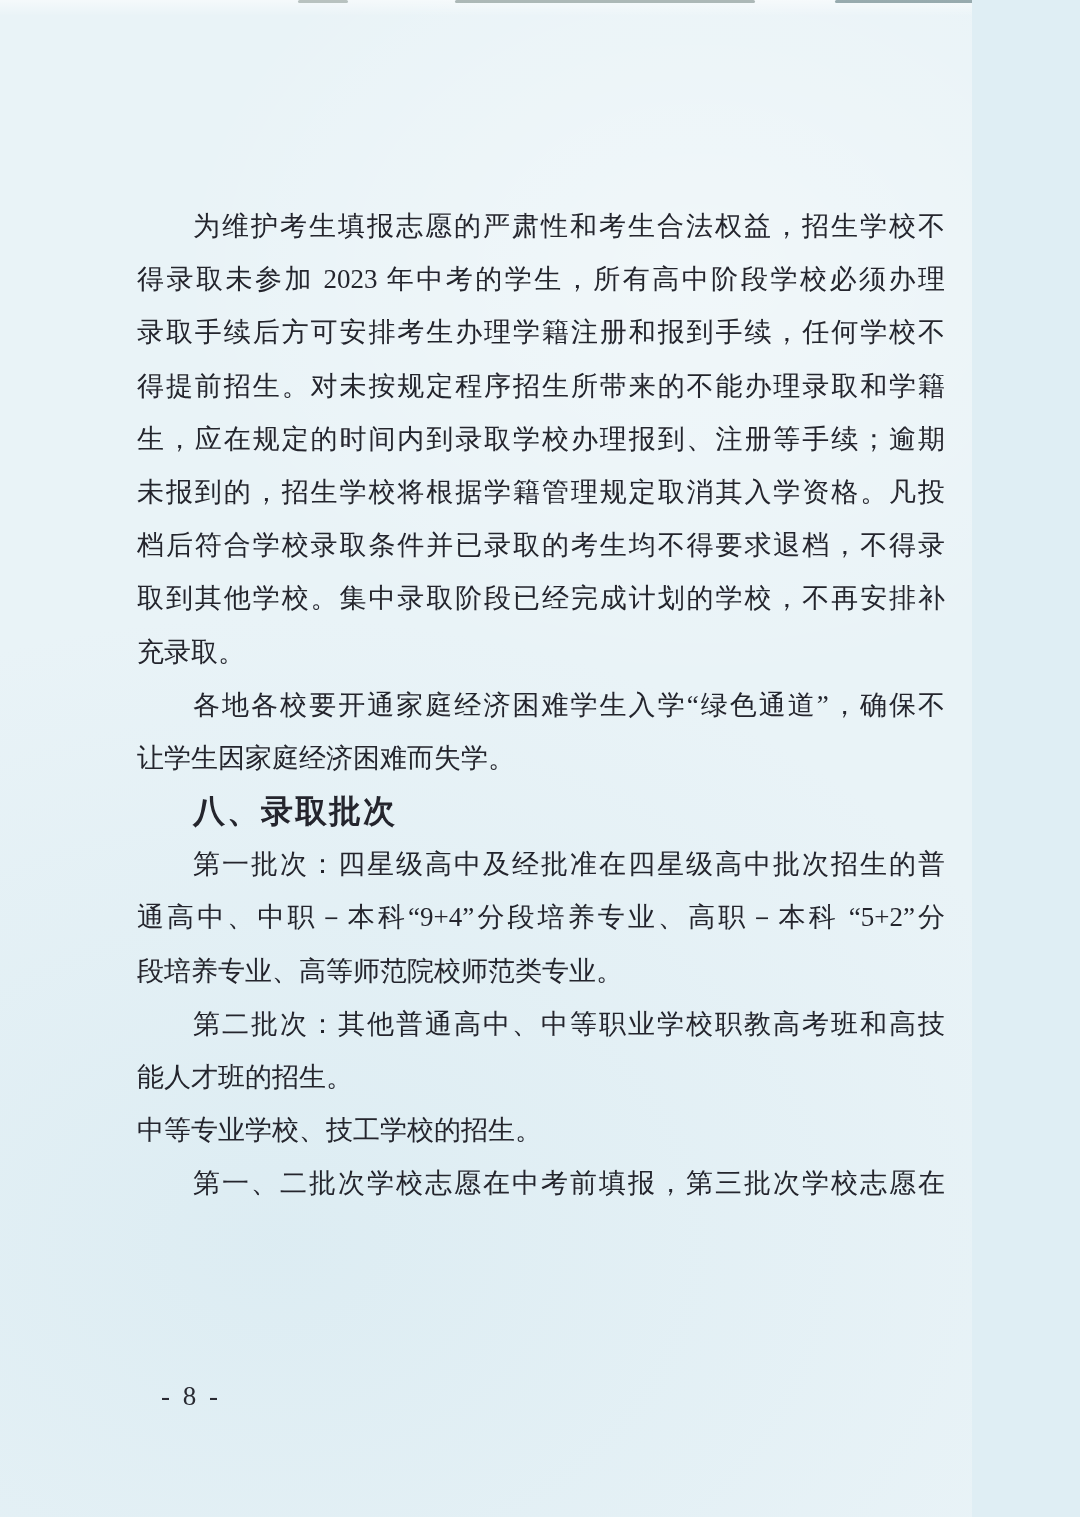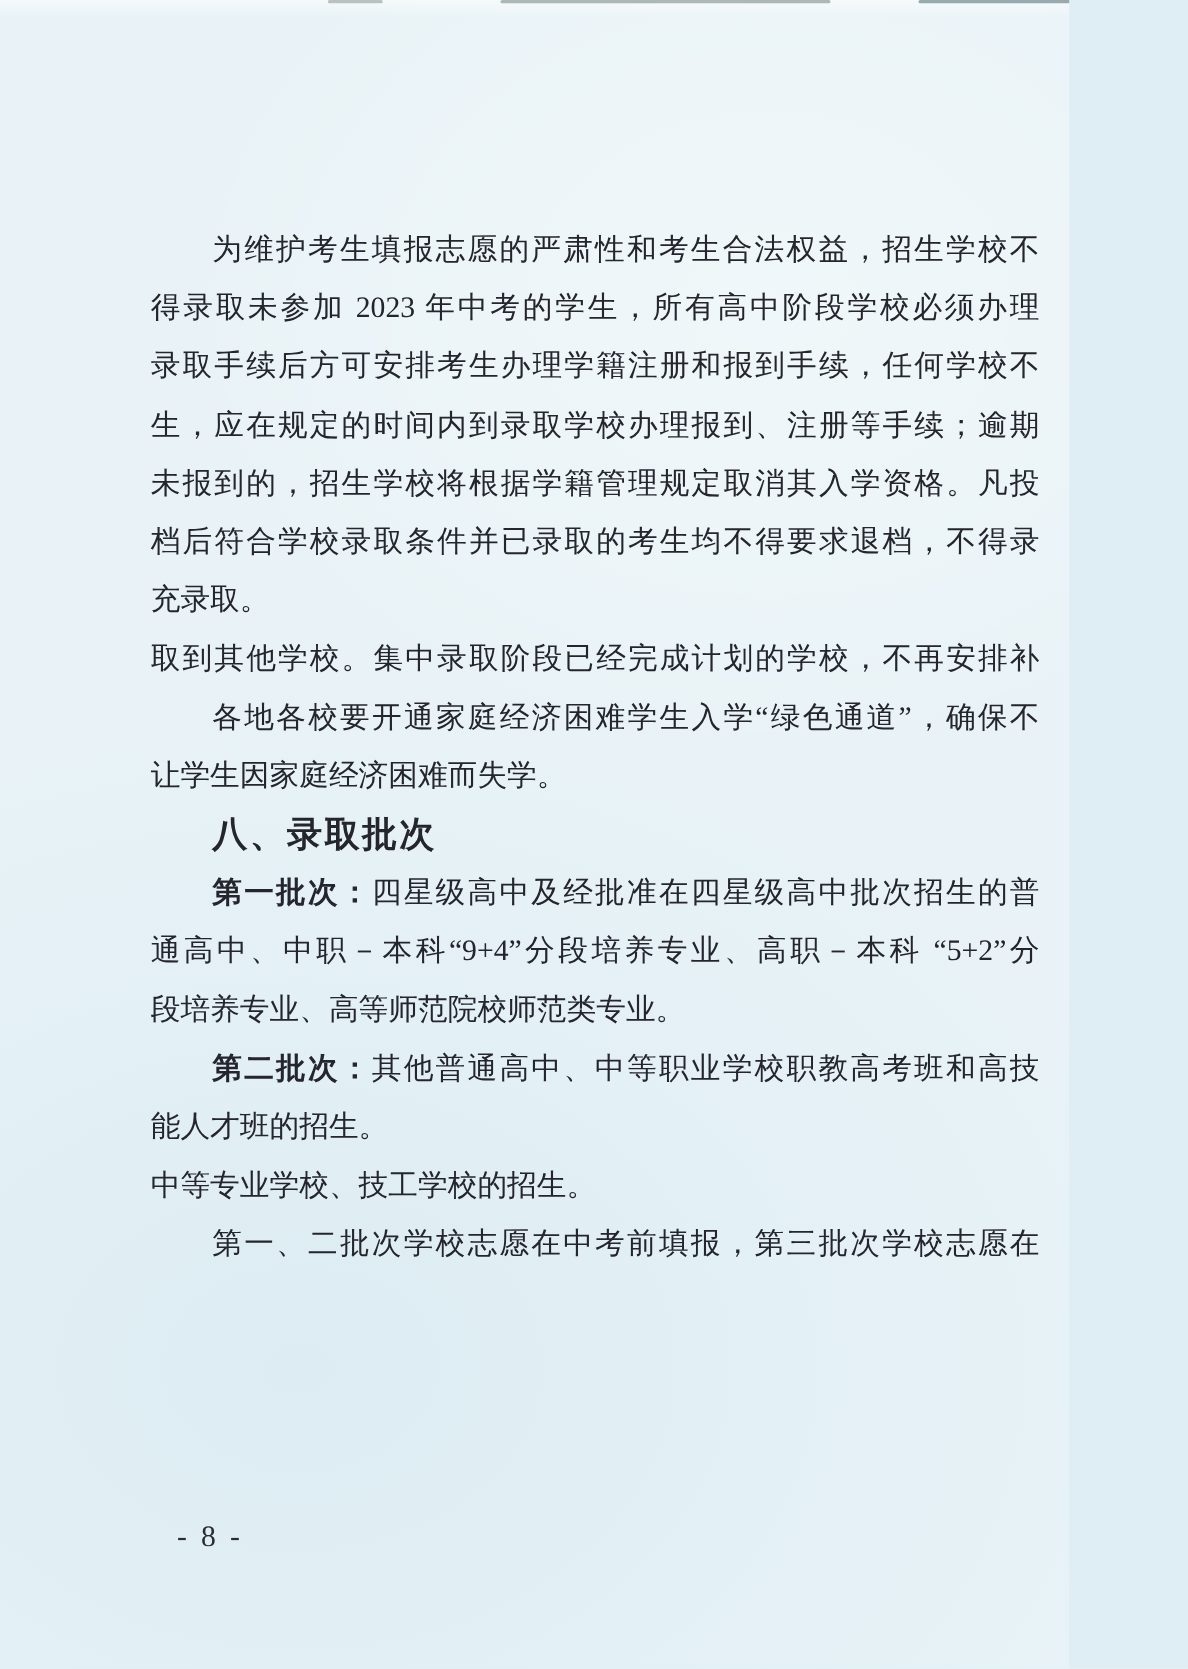--- a/index.html
+++ b/index.html
@@ -28,43 +28,44 @@
   .line.just{
     text-align:justify;text-align-last:justify;text-justify:inter-character;
     white-space:normal;overflow:hidden;
   }
   .line.ind{padding-left:56px;}
   .line.bold{
     font-weight:700;font-size:32px;
     font-family:"Liberation Sans","DejaVu Sans",sans-serif;
     letter-spacing:2px;
   }
-  .lead{font-weight:700;}
+  .lead{font-weight:400;}
   .pagenum{
     position:absolute;left:161px;top:1381px;
     font-size:27px;color:#2a2b33;letter-spacing:3px;
   }
 </style>
 </head>
 <body>
 
 <div class="page">
   <div class="artifact a1"></div>
   <div class="artifact a2"></div>
   <div class="artifact a3"></div>
 
   <div class="textblock">
       <div class="line just ind">为维护考生填报志愿的严肃性和考生合法权益，招生学校不</div>
       <div class="line just">得录取未参加 2023 年中考的学生，所有高中阶段学校必须办理</div>
       <div class="line just">录取手续后方可安排考生办理学籍注册和报到手续，任何学校不</div>
+      <div class="line just">得提前招生。对未按规定程序招生所带来的不能办理录取和学籍</div>
       <div class="line just">生，应在规定的时间内到录取学校办理报到、注册等手续；逾期</div>
       <div class="line just">未报到的，招生学校将根据学籍管理规定取消其入学资格。凡投</div>
       <div class="line just">档后符合学校录取条件并已录取的考生均不得要求退档，不得录</div>
+      <div class="line just">取到其他学校。集中录取阶段已经完成计划的学校，不再安排补</div>
       <div class="line">充录取。</div>
-      <div class="line just">取到其他学校。集中录取阶段已经完成计划的学校，不再安排补</div>
       <div class="line just ind">各地各校要开通家庭经济困难学生入学“绿色通道”，确保不</div>
       <div class="line">让学生因家庭经济困难而失学。</div>
       <div class="line ind bold">八、录取批次</div>
       <div class="line just ind"><span class="lead">第一批次：</span>四星级高中及经批准在四星级高中批次招生的普</div>
       <div class="line just">通高中、中职－本科“9+4”分段培养专业、高职－本科 “5+2”分</div>
       <div class="line">段培养专业、高等师范院校师范类专业。</div>
       <div class="line just ind"><span class="lead">第二批次：</span>其他普通高中、中等职业学校职教高考班和高技</div>
       <div class="line">能人才班的招生。</div>
       <div class="line">中等专业学校、技工学校的招生。</div>
       <div class="line just ind">第一、二批次学校志愿在中考前填报，第三批次学校志愿在</div>

